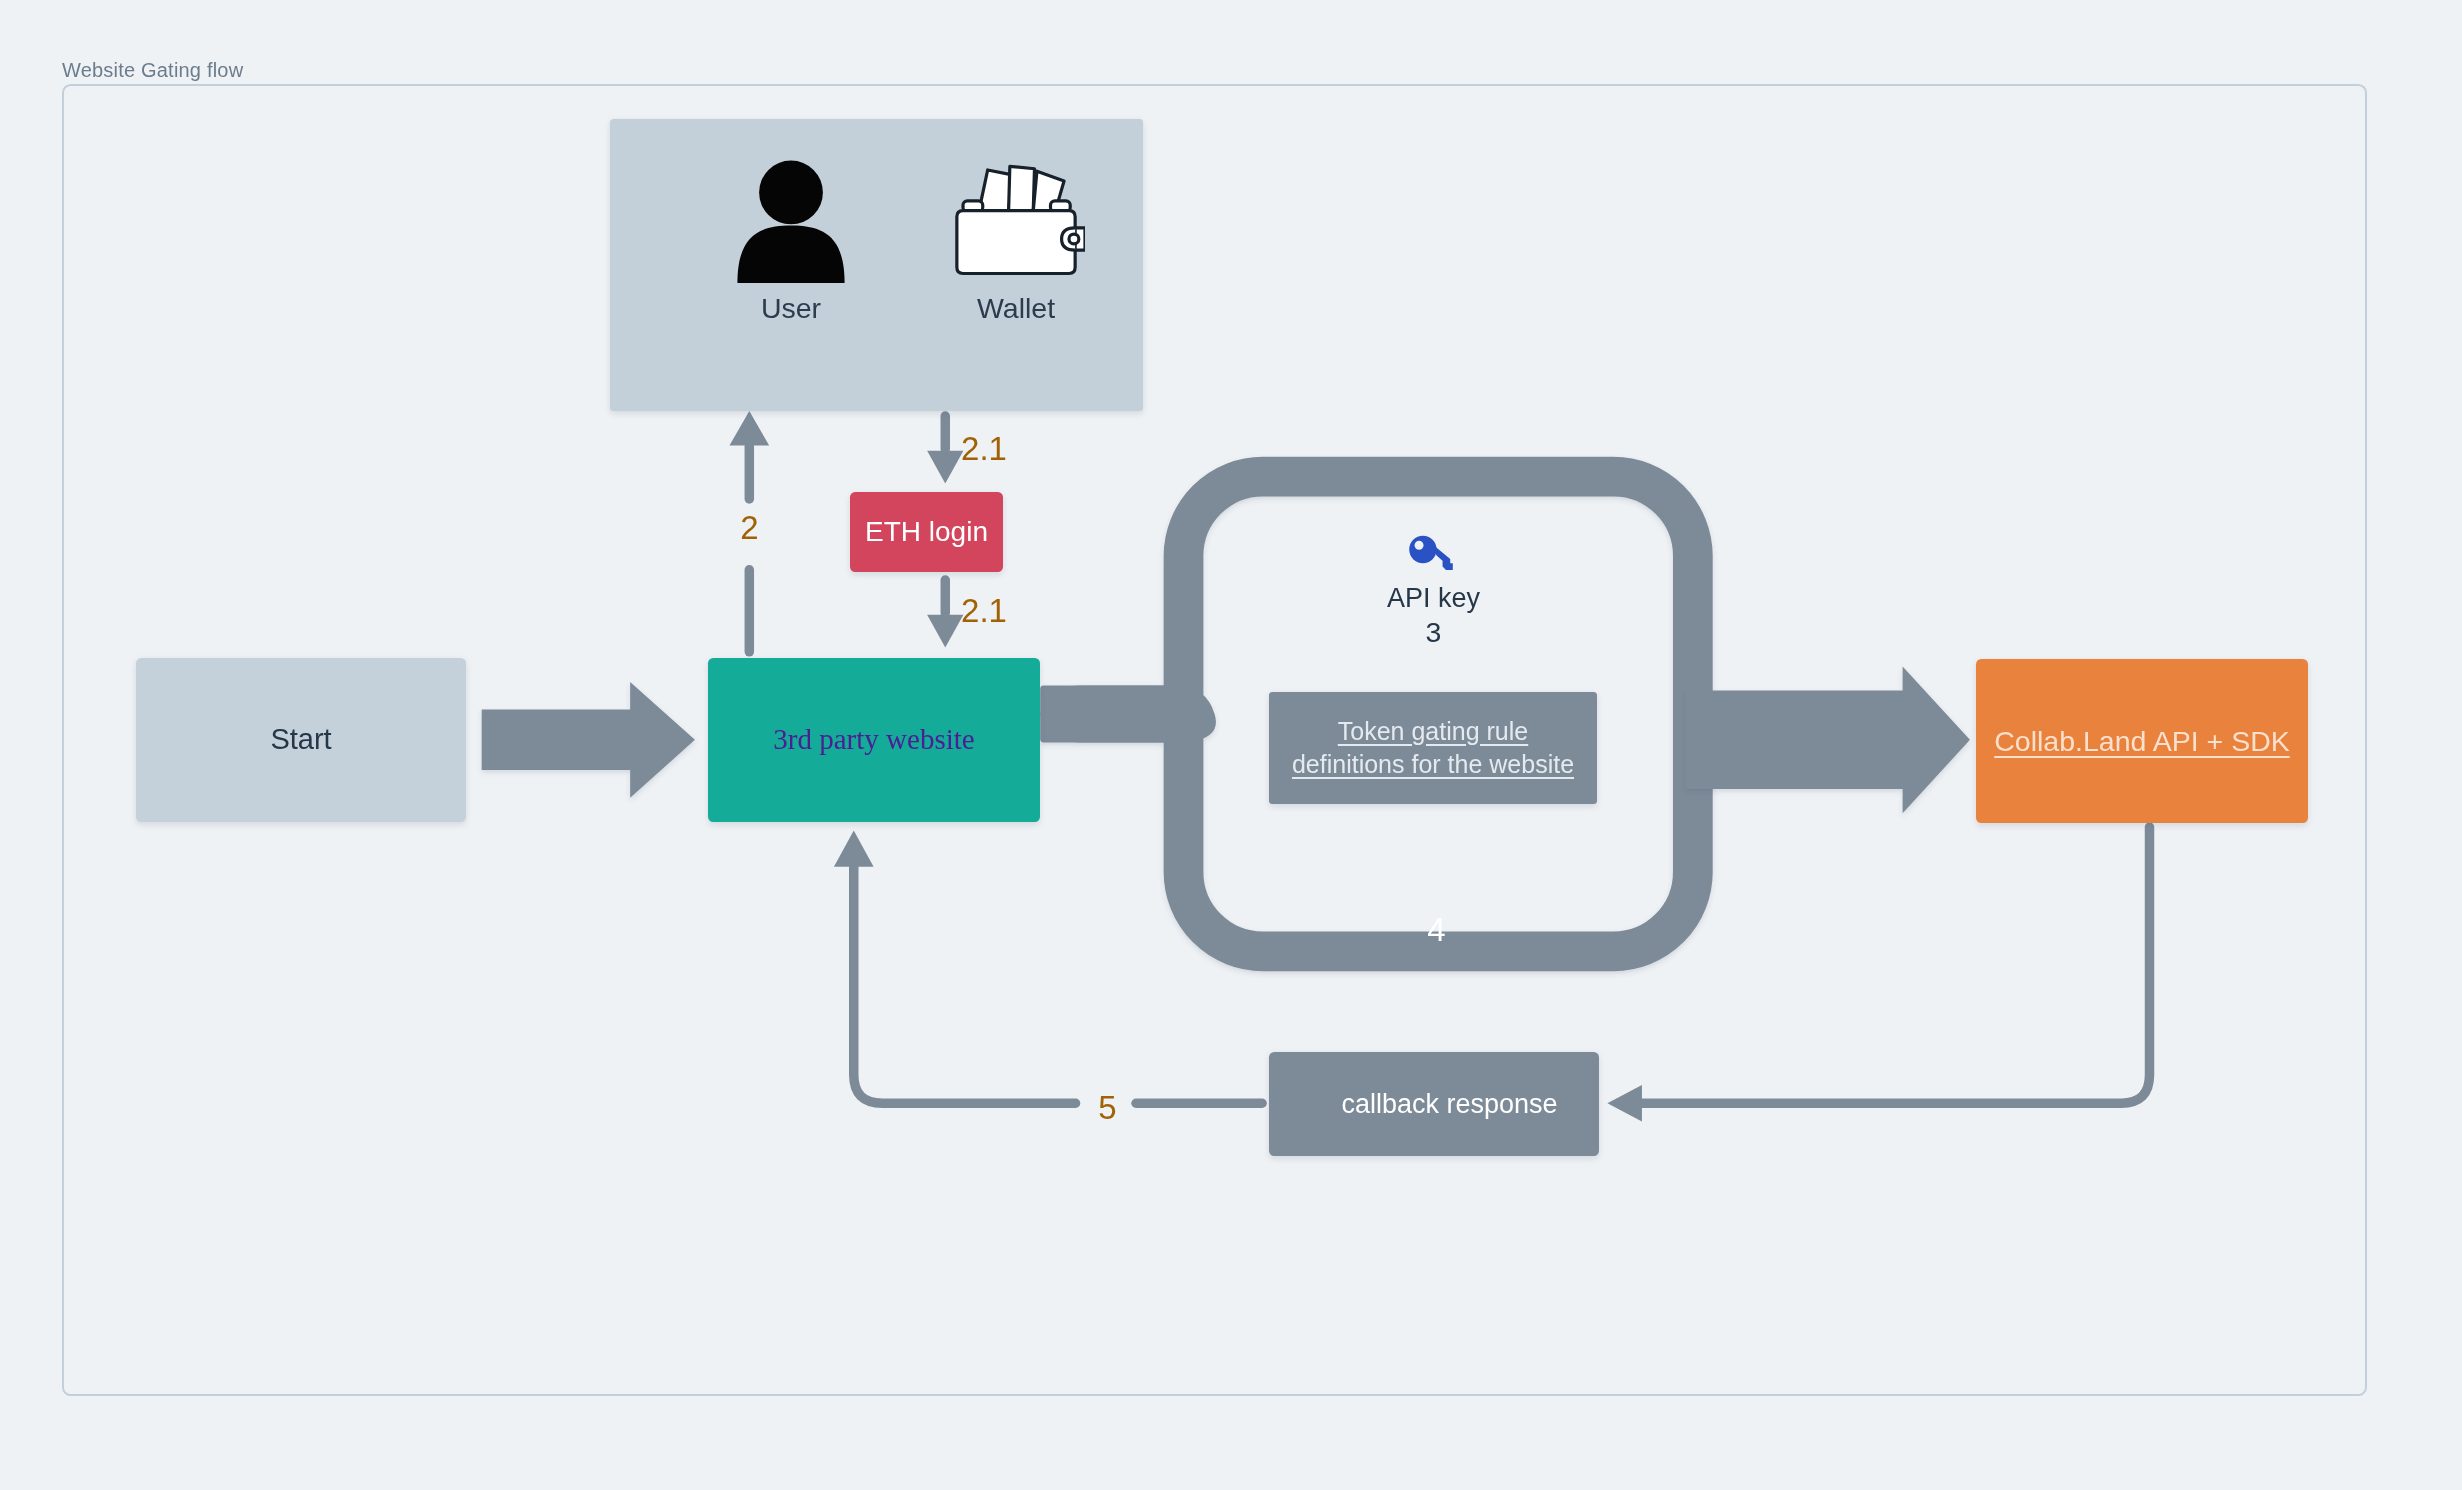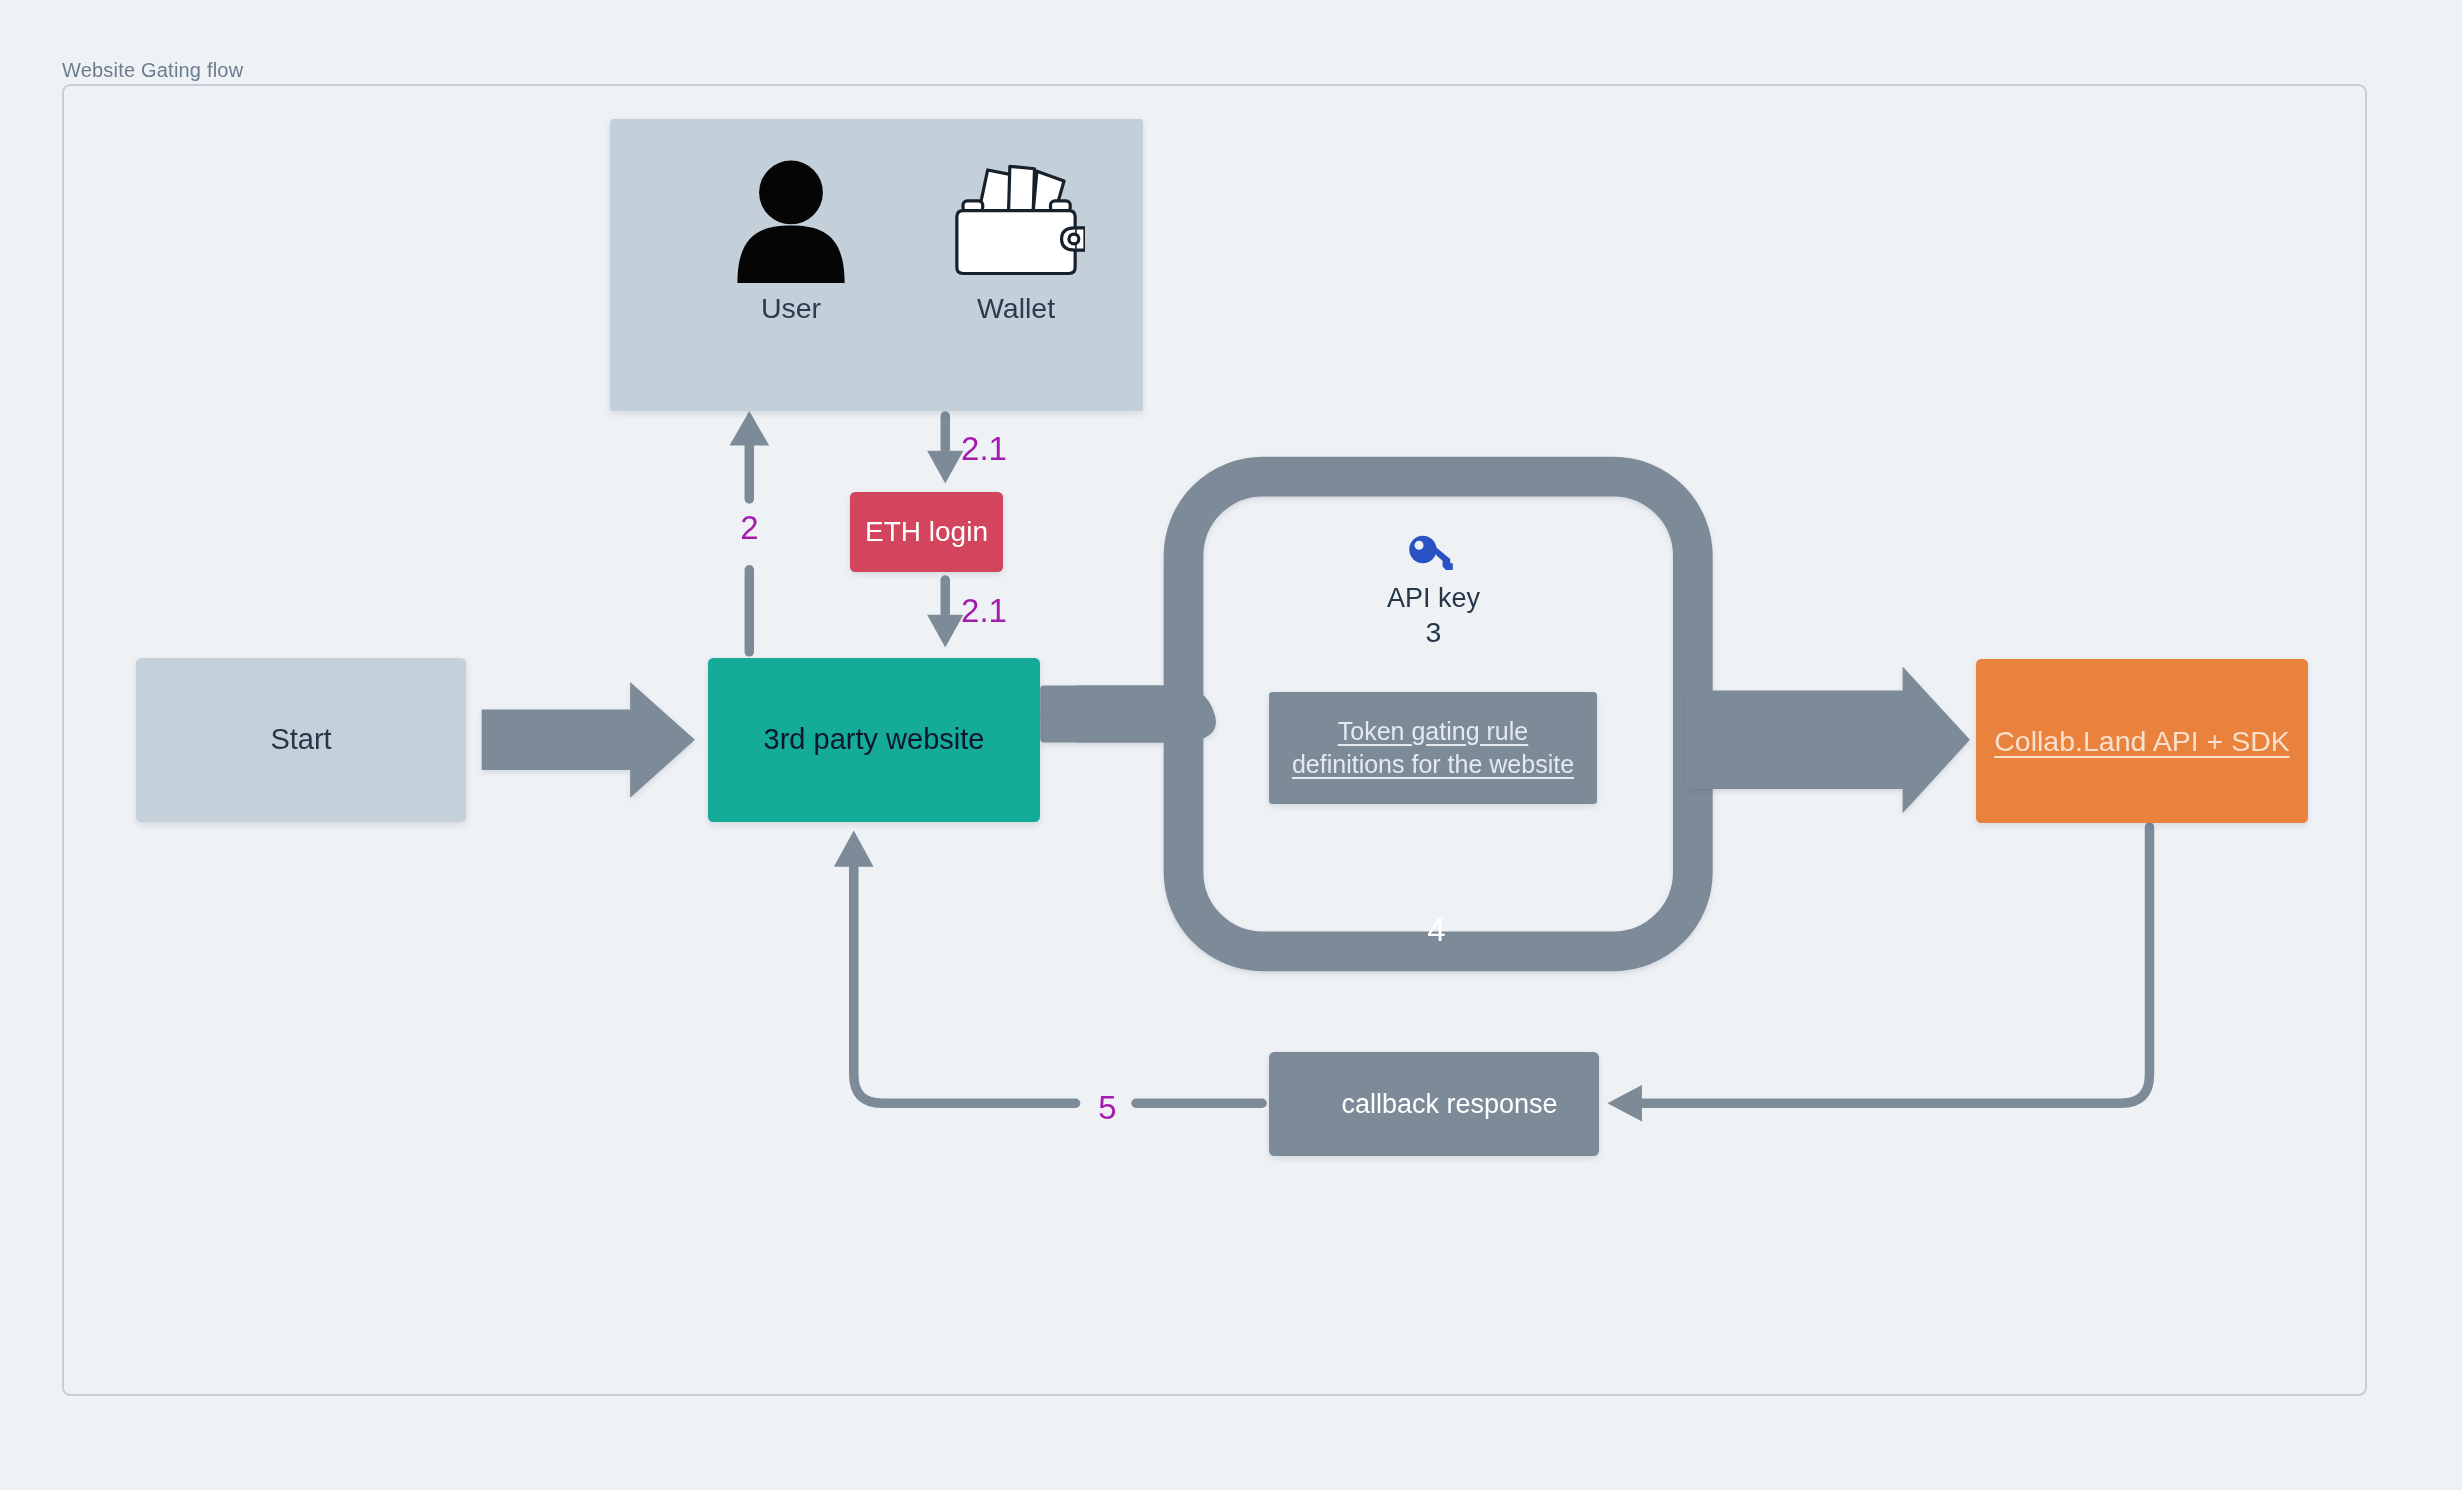--- a/index.html
+++ b/index.html
@@ -83,21 +83,21 @@
     background: #c5d1da;
   }
   #node-start .label { font-size: 29px; color: #26374a; }
 
   
   #node-website {
     left: 708px; top: 658px;
     width: 332px; height: 164px;
     background: #14ab99;
   }
-  #node-website .label { font-size: 29px; color: #0f172a; }
+  #node-website .label { font-size: 29px; color: #4c1d95; font-family: Liberation Serif, serif; }
 
   
   #node-ethlogin {
     left: 850px; top: 492px;
     width: 153px; height: 80px;
     background: #d2455c;
   }
   #node-ethlogin .label { font-size: 28px; color: #ffffff; }
 
   
@@ -156,21 +156,21 @@
     position: absolute;
     left: 0; top: 0;
     width: 2462px; height: 1490px;
     pointer-events: none;
   }
 
   
   .edge-num {
     position: absolute;
     font-size: 33px;
-    color: #a21caf;
+    color: #a16207;
     text-align: center;
     white-space: nowrap;
   }
   .edge-num.onpipe { color: #ffffff; }
   #num-2   { left: 729px;  top: 509px;  width: 41px; }
   #num-21a { left: 953px; top: 430px;  width: 62px; }
   #num-21b { left: 953px; top: 592px;  width: 62px; }
   #num-4   { left: 1416px; top: 911px; width: 41px; }
   #num-5   { left: 1090px; top: 1089px; width: 35px; }
 </style>

